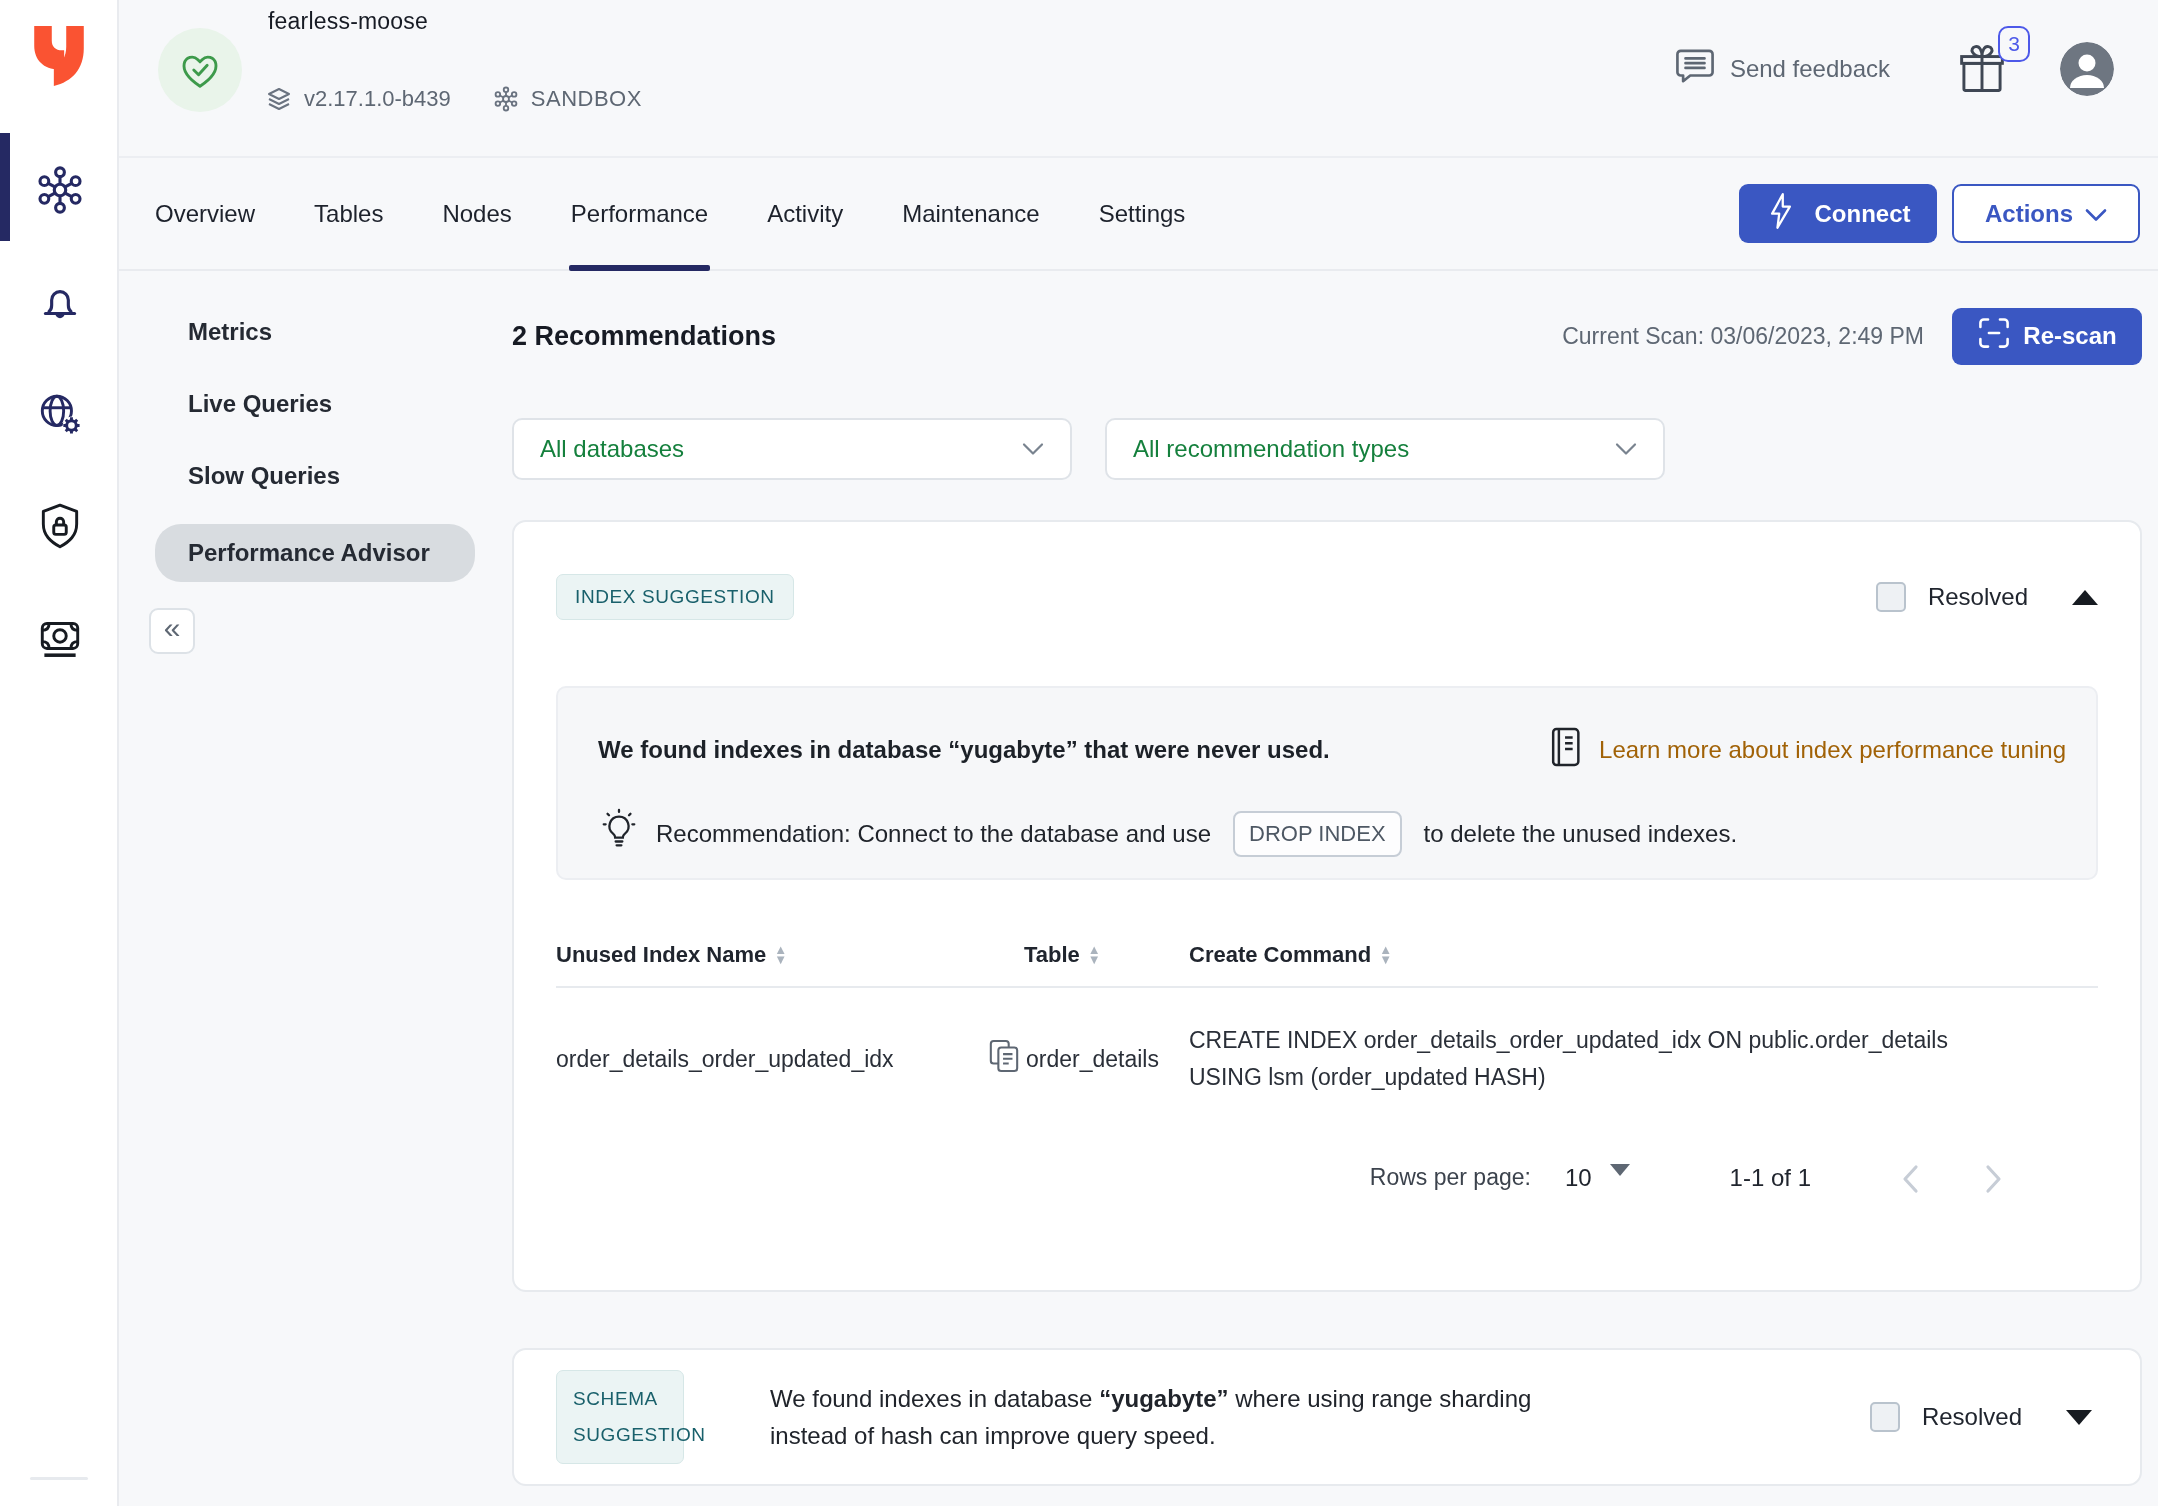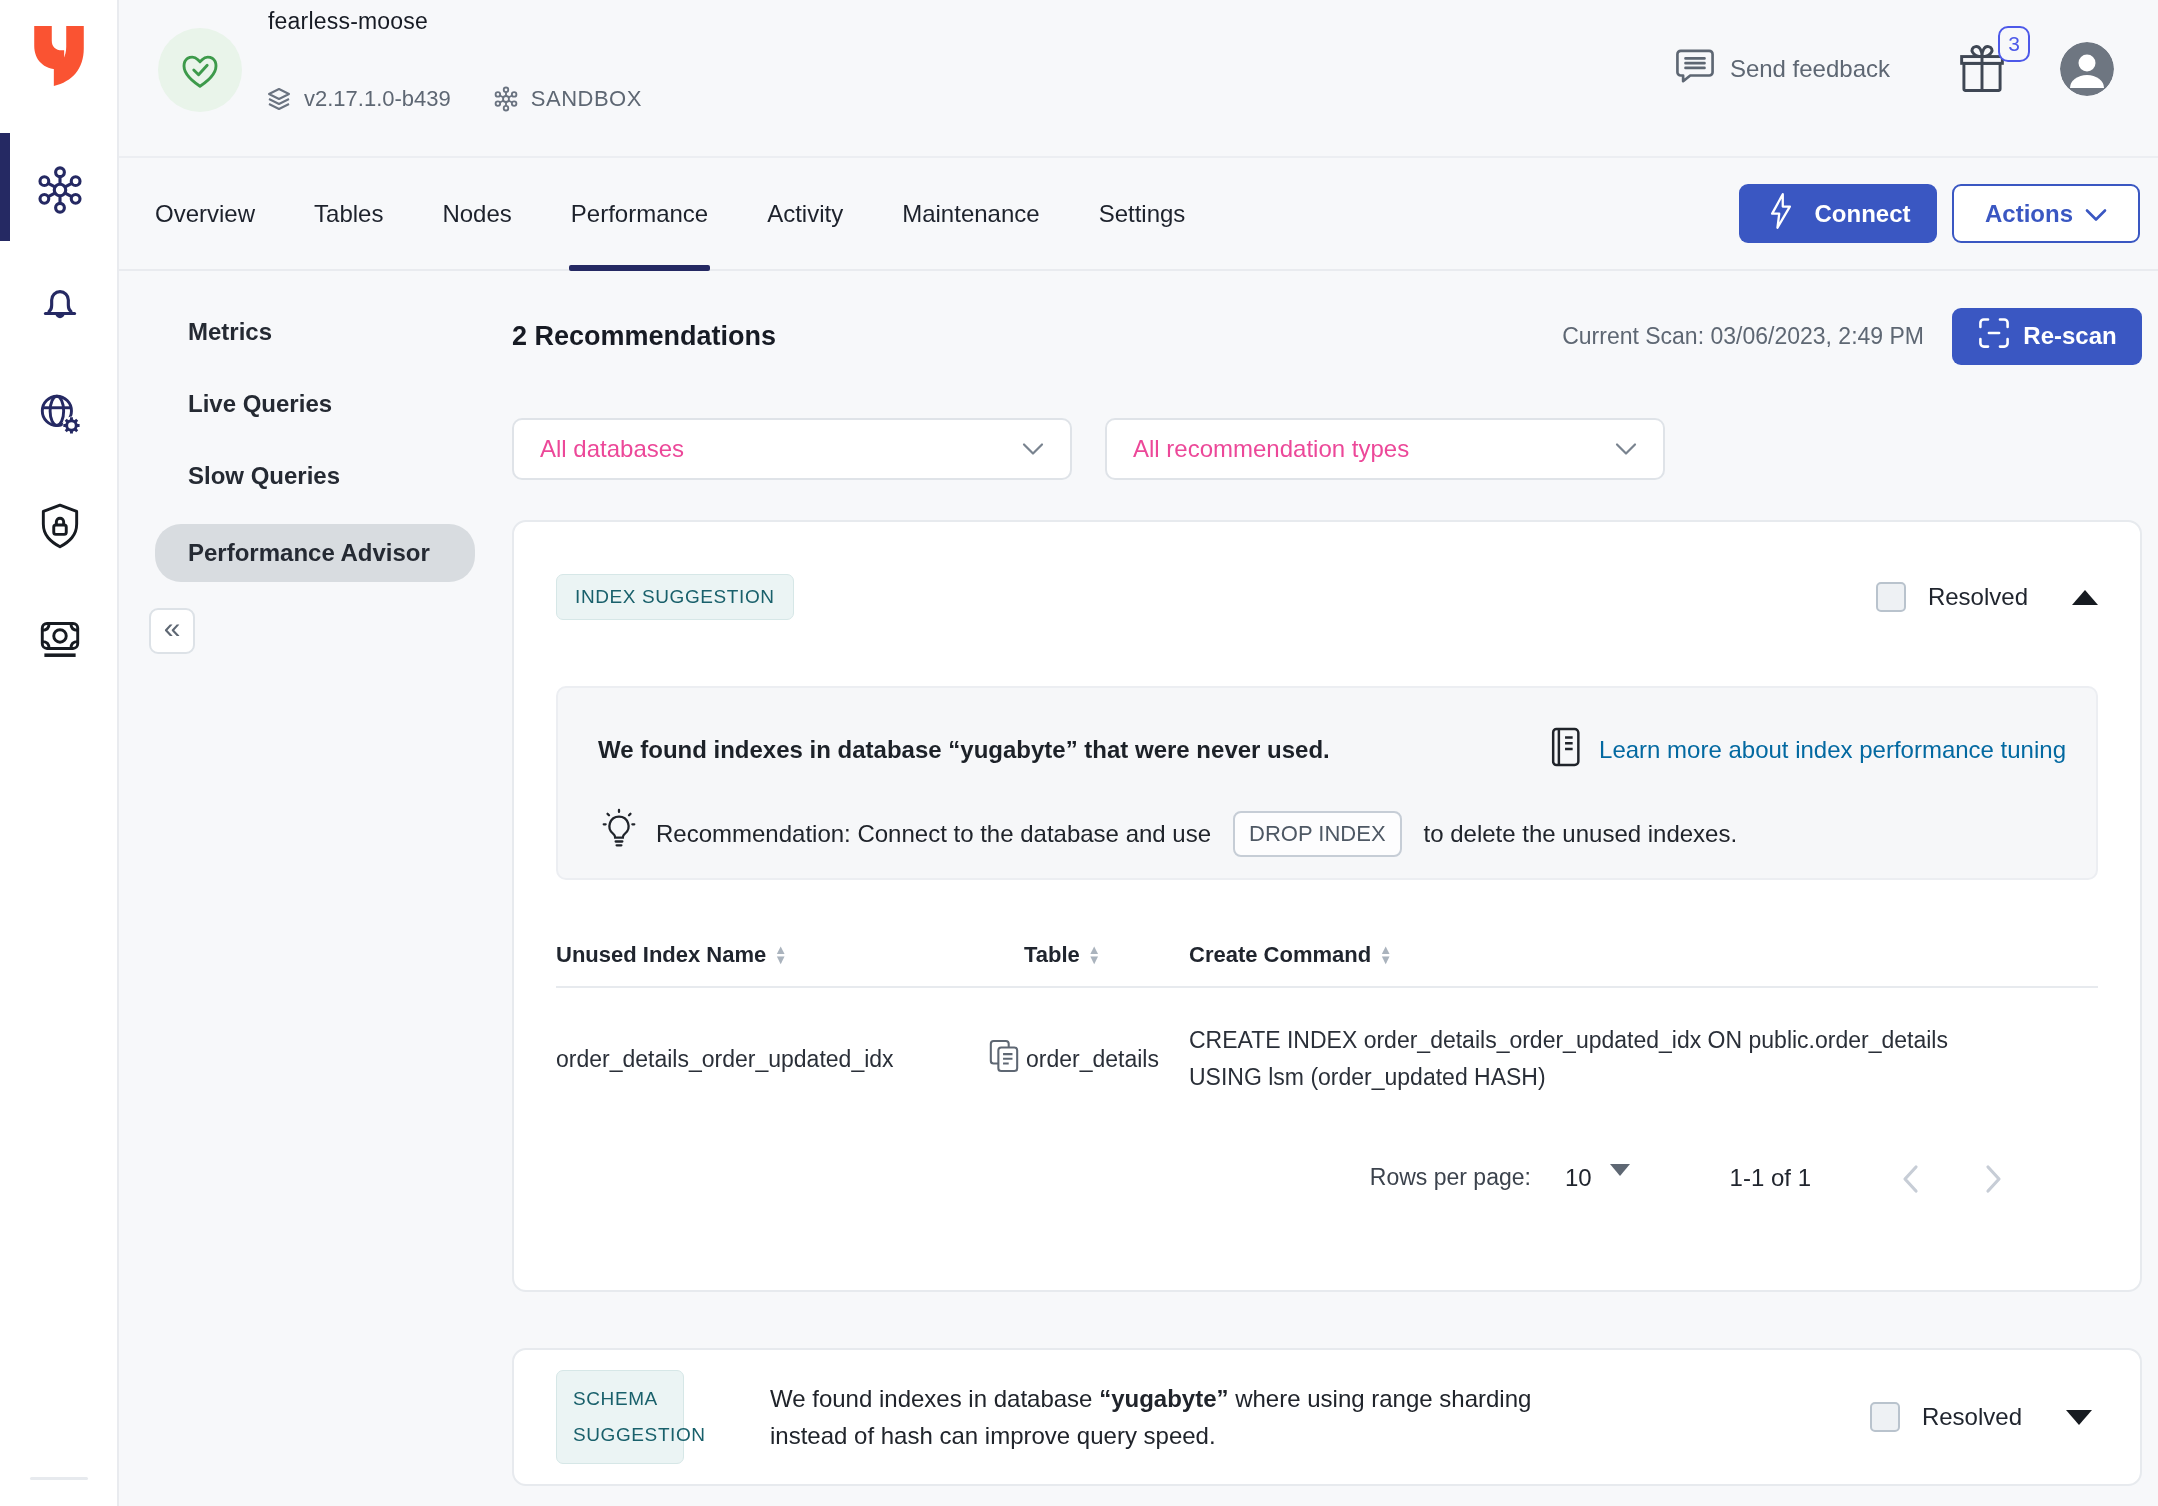--- a/index.html
+++ b/index.html
@@ -40,39 +40,39 @@
   .subnav-item.active { background:#d8dce0; height:58px; margin-bottom:20px; }
   .collapse-btn { margin-top:26px; margin-left:-6px; width:46px; height:46px; border:2px solid #dde2e7; border-radius:9px; background:#fff; color:#5e6773; font-size:30px; display:flex; align-items:center; justify-content:center; cursor:pointer; padding-bottom:6px; }
 
   
   .adv-head { position:absolute; left:512px; top:305px; width:1630px; height:62px; display:flex; align-items:center; }
   .adv-title { font-size:27px; font-weight:700; color:#171b24; }
   .scan-text { margin-left:auto; font-size:23px; color:#5e6773; }
   .btn-rescan { width:190px; height:57px; background:#3a57c2; color:#fff; margin-left:28px; }
 
   .filters { position:absolute; left:512px; top:418px; display:flex; gap:33px; }
-  .select { width:560px; height:62px; background:#fff; border:2px solid #dfe3e8; border-radius:10px; display:flex; align-items:center; padding:0 26px; font-size:24px; color:#ec4899; cursor:pointer; }
+  .select { width:560px; height:62px; background:#fff; border:2px solid #dfe3e8; border-radius:10px; display:flex; align-items:center; padding:0 26px; font-size:24px; color:#15803d; cursor:pointer; }
   .select svg { margin-left:auto; }
 
   .card { position:absolute; left:512px; width:1630px; background:#fff; border:2px solid #e7eaee; border-radius:14px; }
   .card1 { top:520px; height:772px; padding:52px 42px 0 42px; }
   .card2 { top:1348px; height:138px; display:flex; align-items:center; padding:0 48px 0 42px; }
 
   .badge { display:inline-block; background:#ebf4f4; border:1px solid #d6e7e7; border-radius:7px; color:#19606b; font-size:19px; letter-spacing:.6px; padding:11px 18px; }
   .card1-toprow { display:flex; align-items:center; }
   .resolved { display:flex; align-items:center; margin-left:auto; }
   .checkbox { width:30px; height:30px; border:2px solid #b9c3cd; background:#eef1f4; border-radius:5px; cursor:pointer; }
   .resolved-label { font-size:24px; color:#20252e; margin-left:22px; }
   .tri-up { width:0; height:0; border-left:13px solid transparent; border-right:13px solid transparent; border-bottom:15px solid #171b21; margin-left:44px; cursor:pointer; }
   .tri-down { width:0; height:0; border-left:13px solid transparent; border-right:13px solid transparent; border-top:15px solid #171b21; margin-left:44px; cursor:pointer; }
 
   .infobox { margin-top:66px; height:194px; background:#f6f7f9; border:2px solid #eceef2; border-radius:10px; padding:38px 30px 0 40px; }
   .info-row1 { display:flex; align-items:center; }
   .finding-bold { font-size:24px; font-weight:700; color:#1c2128; }
-  .learnmore { margin-left:auto; display:flex; align-items:center; gap:14px; font-size:24px; color:#0369a1; cursor:pointer; }
+  .learnmore { margin-left:auto; display:flex; align-items:center; gap:14px; font-size:24px; color:#a16207; cursor:pointer; }
   .info-row2 { display:flex; align-items:center; margin-top:34px; gap:16px; font-size:24px; color:#20242b; }
   .chip { border:2px solid #c6cdd6; border-radius:8px; background:#fdfdfe; color:#4e5864; font-size:22px; padding:8px 14px; margin:0 6px; }
 
   .tbl-head { display:grid; grid-template-columns:468px 165px 1fr; margin-top:62px; align-items:center; }
   .th { display:flex; align-items:center; gap:8px; font-size:22px; font-weight:700; color:#20252e; cursor:pointer; }
   .sort { display:flex; flex-direction:column; color:#aab3bd; font-size:13px; line-height:10px; }
   .tbl-divider { height:2px; background:#e7eaee; margin-top:18px; }
   .tbl-row { display:grid; grid-template-columns:468px 165px 1fr; align-items:center; min-height:142px; font-size:23px; color:#2a2f38; }
   .cell-table { display:flex; align-items:center; gap:6px; margin-left:-36px; }
   .cmd-line { line-height:1.6; white-space:nowrap; }

